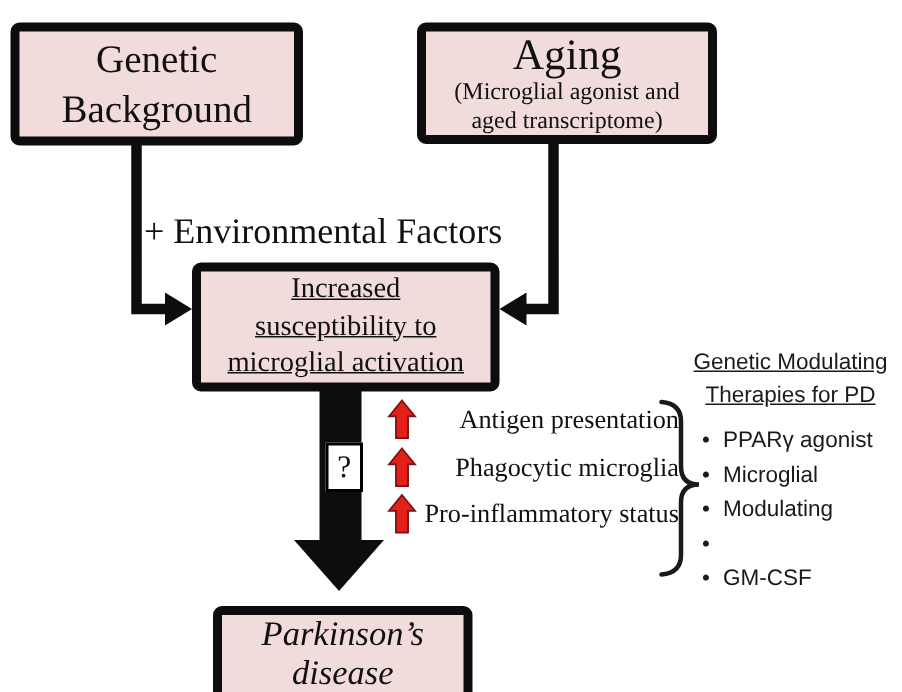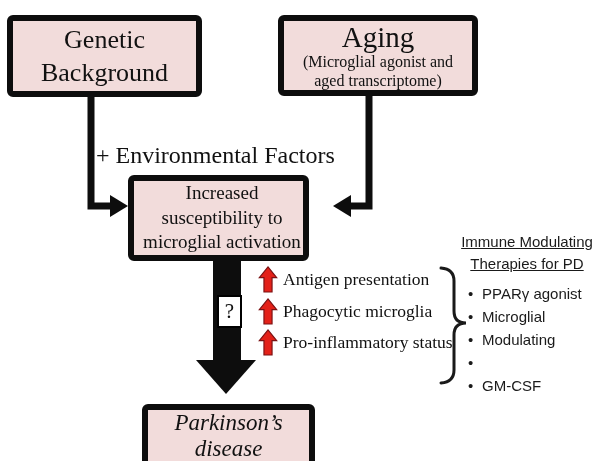--- a/index.html
+++ b/index.html
@@ -14,38 +14,38 @@
     font-family:"Liberation Serif","DejaVu Serif",serif;color:#111;margin-top:12px;
   }
   .pbox{
     position:absolute;box-sizing:border-box;background:var(--box-fill);
     border:6px solid var(--ink);border-radius:6px;text-align:center;z-index:1;
   }
   #box-genetic{left:7px;top:3px;width:195px;height:82px;font-size:26px;line-height:33px;padding-top:2px;}
   #box-aging{left:278px;top:3px;width:200px;height:81px;}
   #box-aging .aging-title{font-size:29px;line-height:30px;margin-top:1px;}
   #box-aging .aging-sub{font-size:16px;line-height:19px;padding:0 6px;}
-  #box-central{left:128px;top:163px;width:181px;height:86px;font-size:19px;line-height:24.5px;}
+  #box-central{left:128px;top:163px;width:205px;height:86px;font-size:19px;line-height:24.5px;text-decoration:underline;}
   #box-central .inner{width:176px;margin:0 auto;}
   #box-parkinsons{left:142px;top:392px;width:173px;height:64px;font-size:23px;line-height:26px;font-style:italic;}
   #box-parkinsons .inner{width:140px;margin:0 auto;}
   #env-label{
     position:absolute;left:96px;top:130px;font-size:24px;line-height:26px;white-space:nowrap;z-index:3;
   }
   #overlay{position:absolute;left:0;top:0;z-index:2;pointer-events:none;}
   .conn{fill:none;stroke:var(--ink);stroke-width:7;}
   .head{fill:var(--ink);stroke:none;}
   .brace{fill:none;stroke:#1a1a1a;stroke-width:3;stroke-linecap:round;}
   #question-box{
     position:absolute;left:217px;top:283px;width:25px;height:33px;box-sizing:border-box;
     background:#ffffff;border:2px solid #000;z-index:5;text-align:center;
     font-size:21px;line-height:29px;
   }
   #effects{position:absolute;left:258px;top:252px;z-index:3;}
-  .effect-row{display:flex;align-items:center;height:31.4px;font-size:17.5px;white-space:nowrap;}
+  .effect-row{display:flex;align-items:center;height:31.4px;font-size:17.5px;white-space:nowrap;justify-content:space-between;}
   .effect-arrow{margin-right:5px;flex:none;}
   .effect-arrow polygon{fill:var(--red-fill);stroke:var(--red-stroke);stroke-width:1.2;}
   #therapies{
     position:absolute;left:452px;top:219px;width:150px;z-index:3;
     font-family:"Liberation Sans","DejaVu Sans",sans-serif;font-size:15px;color:#1a1a1a;
   }
   .therapies-title{text-align:center;text-decoration:underline;line-height:22px;}
   #therapies ul{margin:7px 0 0;padding:0;list-style:none;}
   #therapies li{display:flex;line-height:23px;}
   #therapies .bullet{width:14px;margin-left:16px;flex:none;}
@@ -105,21 +105,21 @@
     </div>
     <div class="effect-row">
       <svg class="effect-arrow" width="20" height="27" viewBox="0 0 20 28">
         <polygon points="10,1 19,12 14.2,12 14.2,27 5.8,27 5.8,12 1,12"></polygon>
       </svg>
       <span>Pro-inflammatory status</span>
     </div>
   </div>
 
   <div id="therapies">
-    <div class="therapies-title">Immune Modulating Therapies for PD</div>
+    <div class="therapies-title">Genetic Modulating Therapies for PD</div>
     <ul>
       <li>
         <span class="bullet">•</span>
         <span>PPARγ agonist</span>
       </li>
       <li>
         <span class="bullet">•</span>
         <span>Microglial</span>
       </li>
       <li>

